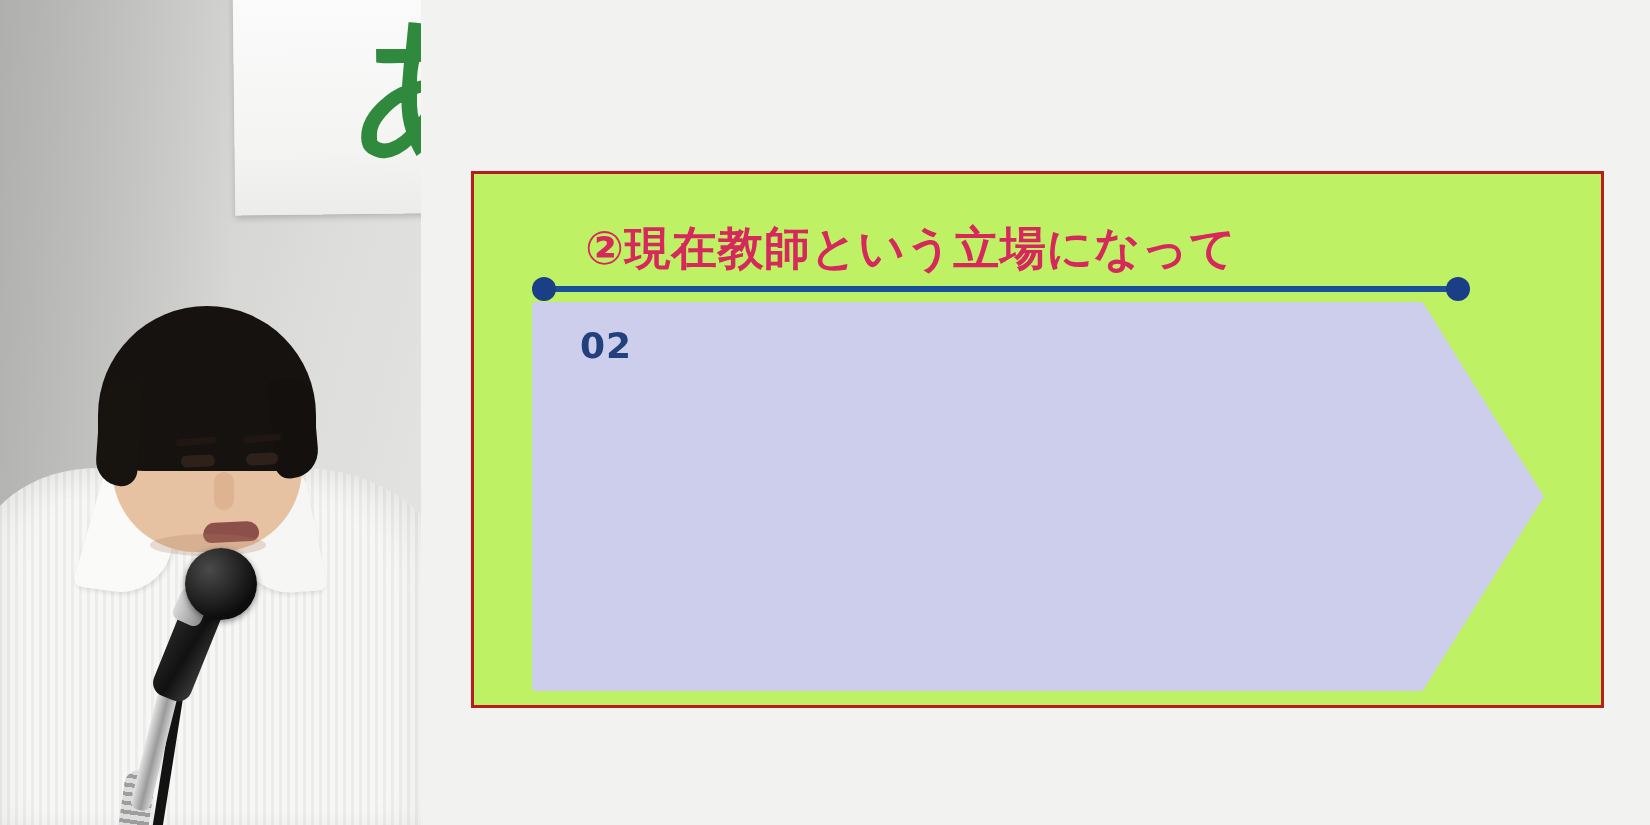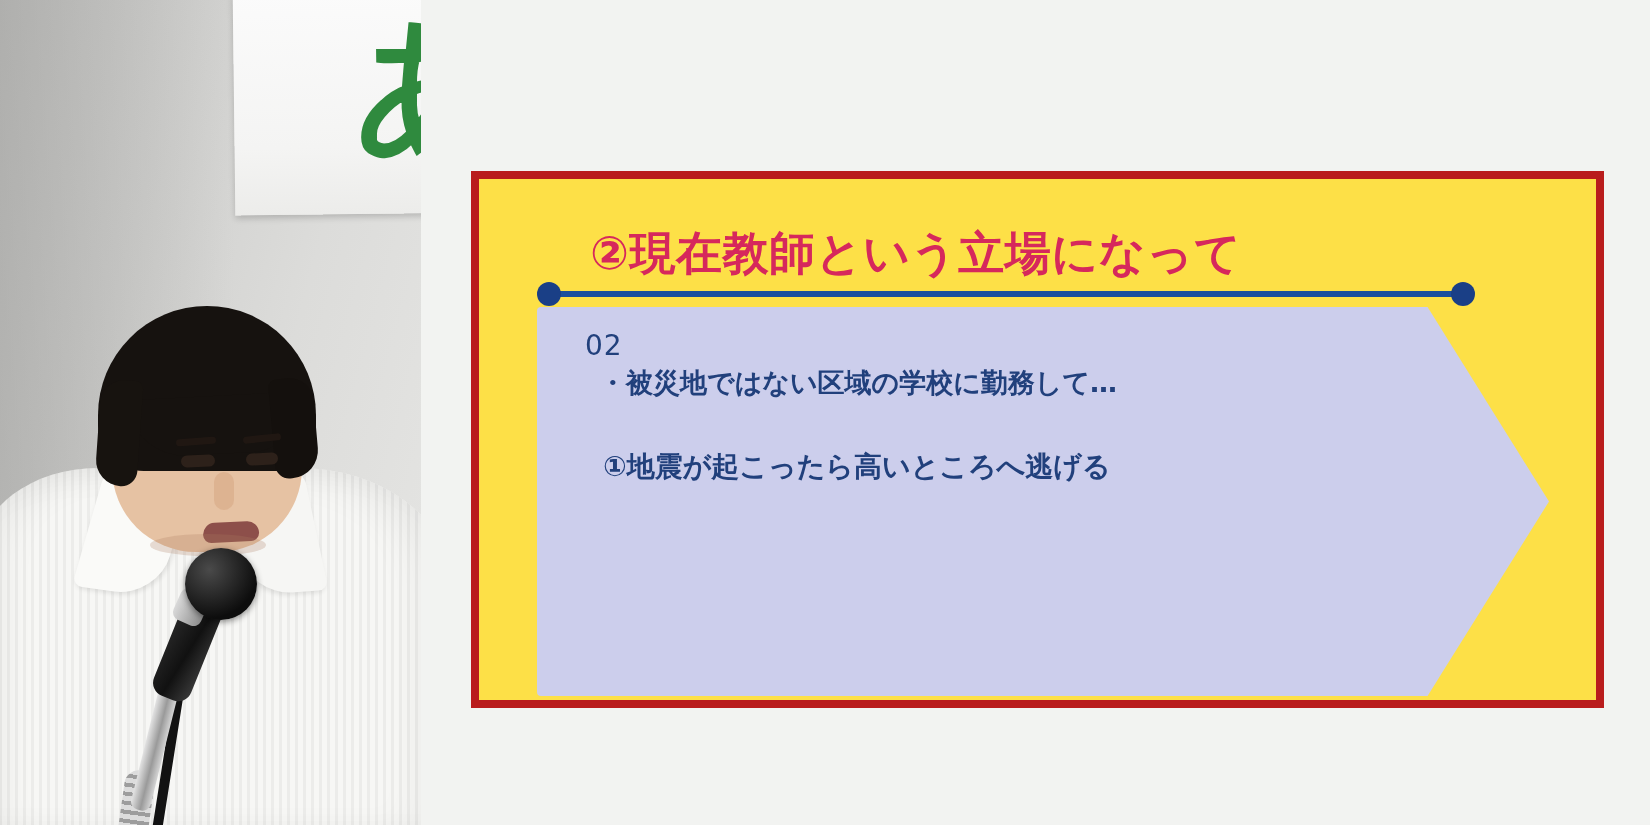--- a/index.html
+++ b/index.html
@@ -148,22 +148,22 @@
   }
 
   
   .slide-area {
     position:absolute; left:421px; top:0; width:1229px; height:825px;
     background:#f2f3f1;
   }
   .slide-frame {
     position:absolute; left:50px; top:171px;
     width:1133px; height:537px;
-    border:8px solid #b91c1c;
-    background:#fde047;
+    border:3px solid #b91c1c;
+    background:#bef264;
   }
   .slide-title {
     position:absolute; left:111px; top:44px;
     font-family:"DejaVu Sans", sans-serif;
     font-size:46px; font-weight:700;
     color:#d6285c; white-space:nowrap;
     letter-spacing:.5px;
   }
   .rule {
     position:absolute; left:64px; top:112px;
@@ -184,21 +184,21 @@
     clip-path:polygon(0 0, 88% 0, 100% 50%, 88% 100%, 0 100%);
     border-radius:4px;
   }
   .body-text {
     position:absolute; left:106px; top:152px;
     width:860px;
     font-family:"DejaVu Sans", sans-serif;
     color:#1d3f7a;
   }
   .b-num {
-    font-size:28px; font-weight:400; color:#21407c;
+    font-size:36px; font-weight:700; color:#21407c;
     line-height:1.1; letter-spacing:1px;
   }
   .b-line {
     font-size:27px; font-weight:600; line-height:1.52;
     white-space:nowrap; color:#21407c;
   }
   .b-indent { padding-left:14px; }
   .b-gap { height:42px; }
   .b-item {
     font-size:28px; font-weight:600; line-height:1.54;
@@ -252,21 +252,19 @@
       <div class="slide-title">②現在教師という立場になって</div>
 
       <div class="rule"></div>
       <div class="rule-dot left"></div>
       <div class="rule-dot right"></div>
 
       <div class="chevron"></div>
 
       <div class="body-text">
         <div class="b-num">02</div>
-        <div class="b-line b-indent">・被災地ではない区域の学校に勤務して…</div>
         <div class="b-gap"></div>
-        <div class="b-item">①地震が起こったら高いところへ逃げる</div>
       </div>
 
     </div>
   </div>
 
 </div>
 
 </body></html>

